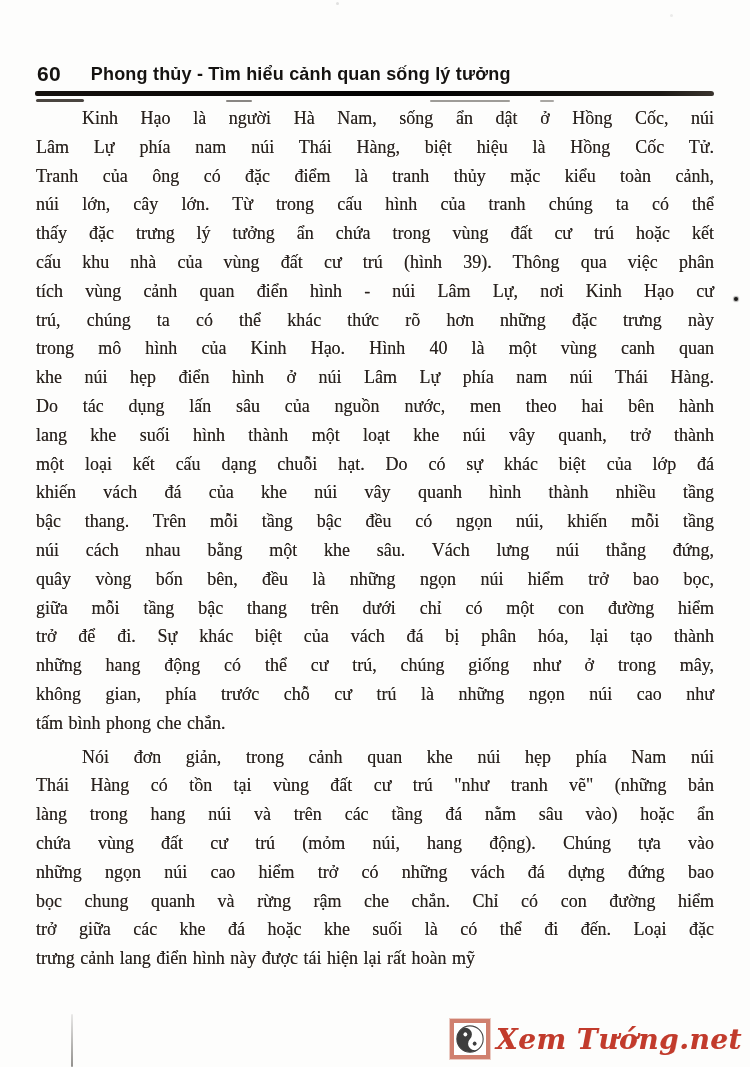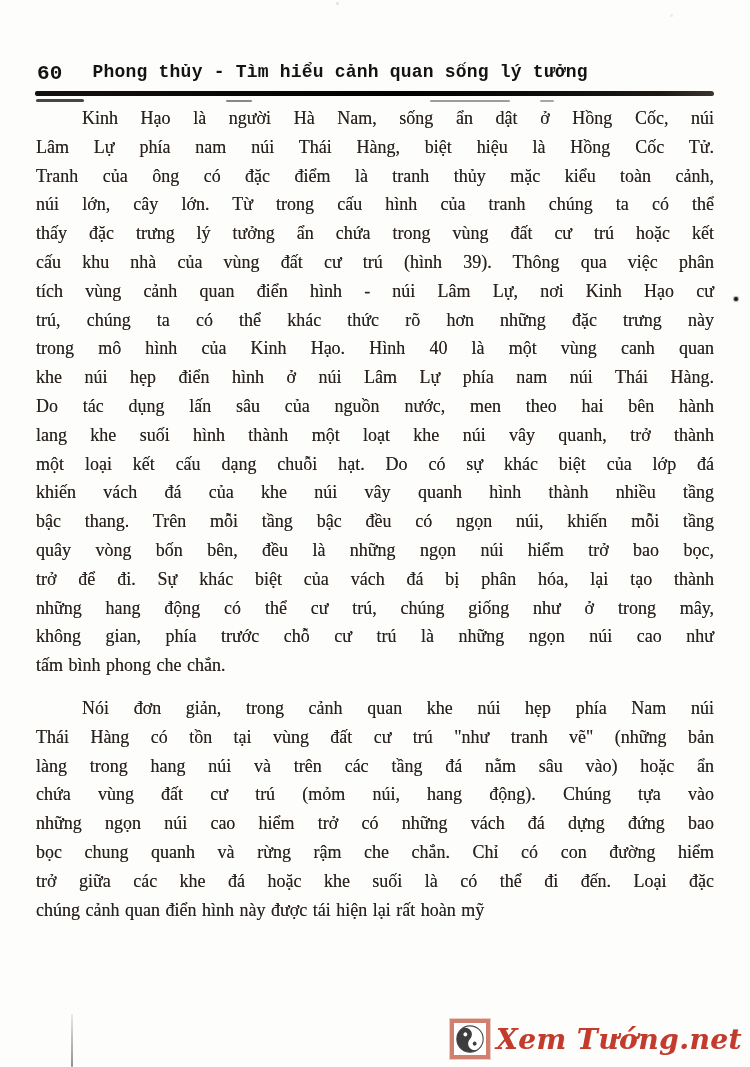--- a/index.html
+++ b/index.html
@@ -9,22 +9,22 @@
     position: relative;
     overflow: hidden;
     font-family: "Liberation Serif", serif;
   }
   .page { position: absolute; inset: 0; }
 
   
   .header {
     position: absolute;
     left: 37px; top: 62px; width: 678px;
-    display: flex; align-items: flex-start;
-    font-family: Liberation Mono, monospace;
+    display: flex; align-items: center;
+    font-family: Liberation Sans, sans-serif;
     font-weight: bold;
     color: #151311;
     letter-spacing: 0.2px;
   }
   .page-num { font-size: 21px; margin-right: 30px; }
   .header-title { font-size: 18px; }
 
   .header-rule {
     position: absolute;
     left: 35px; top: 91px; width: 679px; height: 5px;
@@ -41,21 +41,21 @@
   .body-text {
     position: absolute;
     left: 36px; top: 104px; width: 678px;
     font-size: 18px;
     line-height: 28.8px;
     color: #28211d;
     text-shadow: 0 0 0.6px rgba(45, 38, 32, 0.6);
     word-spacing: 1px;
   }
   .paragraph { margin: 0; }
-  .paragraph + .paragraph { margin-top: 14px; }
+  .paragraph + .paragraph { margin-top: 5px; }
   .line { text-align: justify; text-align-last: justify; white-space: normal; }
   .line.indent { text-indent: 46px; }
   .line.last { text-align-last: left; }
 
   
   .ink-speck {
     position: absolute; background: #1c1a18; border-radius: 50%;
   }
   .speck-right { left: 734px; top: 297px; width: 4px; height: 4px; box-shadow: 0 0 1px 1px rgba(30,28,25,.35); }
   .speck-top1  { left: 336px; top: 2px;  width: 3px; height: 3px; opacity: .12; }
@@ -116,35 +116,37 @@
       <div class="line">cấu khu nhà của vùng đất cư trú (hình 39). Thông qua việc phân</div>
       <div class="line">tích vùng cảnh quan điển hình - núi Lâm Lự, nơi Kinh Hạo cư</div>
       <div class="line">trú, chúng ta có thể khác thức rõ hơn những đặc trưng này</div>
       <div class="line">trong mô hình của Kinh Hạo. Hình 40 là một vùng canh quan</div>
       <div class="line">khe núi hẹp điển hình ở núi Lâm Lự phía nam núi Thái Hàng.</div>
       <div class="line">Do tác dụng lấn sâu của nguồn nước, men theo hai bên hành</div>
       <div class="line">lang khe suối hình thành một loạt khe núi vây quanh, trở thành</div>
       <div class="line">một loại kết cấu dạng chuỗi hạt. Do có sự khác biệt của lớp đá</div>
       <div class="line">khiến vách đá của khe núi vây quanh hình thành nhiều tầng</div>
       <div class="line">bậc thang. Trên mỗi tầng bậc đều có ngọn núi, khiến mỗi tầng</div>
+      <div class="line">núi cách nhau bằng một khe sâu. Vách lưng núi thẳng đứng,</div>
       <div class="line">quây vòng bốn bên, đều là những ngọn núi hiểm trở bao bọc,</div>
+      <div class="line">giữa mỗi tầng bậc thang trên dưới chỉ có một con đường hiểm</div>
       <div class="line">trở để đi. Sự khác biệt của vách đá bị phân hóa, lại tạo thành</div>
       <div class="line">những hang động có thể cư trú, chúng giống như ở trong mây,</div>
       <div class="line">không gian, phía trước chỗ cư trú là những ngọn núi cao như</div>
       <div class="line last">tấm bình phong che chắn.</div>
     </div>
     <div class="paragraph">
       <div class="line indent">Nói đơn giản, trong cảnh quan khe núi hẹp phía Nam núi</div>
       <div class="line">Thái Hàng có tồn tại vùng đất cư trú "như tranh vẽ" (những bản</div>
       <div class="line">làng trong hang núi và trên các tầng đá nằm sâu vào) hoặc ẩn</div>
       <div class="line">chứa vùng đất cư trú (mỏm núi, hang động). Chúng tựa vào</div>
       <div class="line">những ngọn núi cao hiểm trở có những vách đá dựng đứng bao</div>
       <div class="line">bọc chung quanh và rừng rậm che chắn. Chỉ có con đường hiểm</div>
       <div class="line">trở giữa các khe đá hoặc khe suối là có thể đi đến. Loại đặc</div>
-      <div class="line last">chúng cảnh quan điển hình này được tái hiện lại rất hoàn mỹ</div>
+      <div class="line last">trưng cảnh lang điển hình này được tái hiện lại rất hoàn mỹ</div>
     </div>
   </div>
 
   <div class="ink-speck speck-right"></div>
   <div class="ink-speck speck-top1"></div>
   <div class="ink-speck speck-top2"></div>
   <div class="edge-line"></div>
 
   <div class="watermark">
     <div class="wm-icon-frame">

